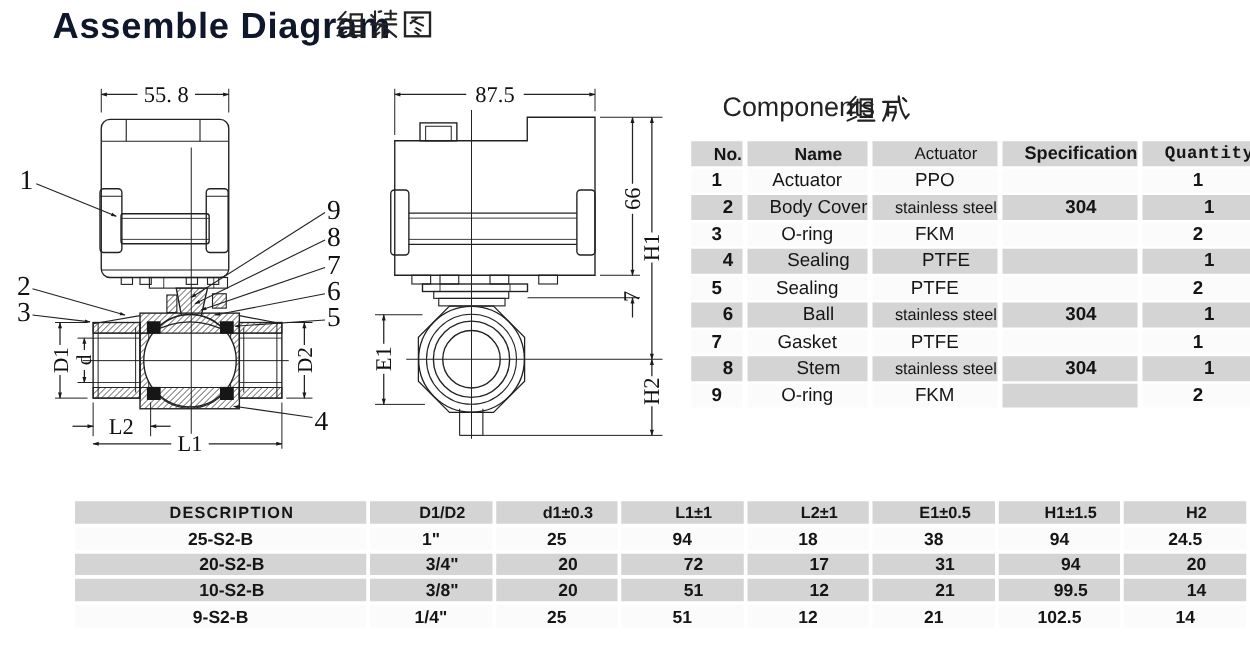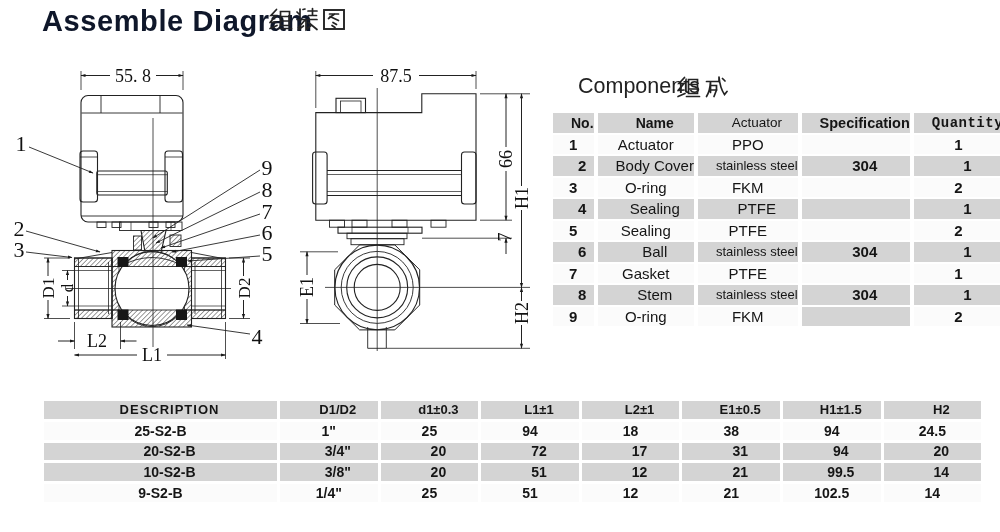--- a/index.html
+++ b/index.html
@@ -11,21 +11,21 @@
   .g{background:#d4d4d4;padding-left:18px;}
   .w{background:#fbfbfb;}
   
   #ct{position:absolute;left:549px;top:111px;border-spacing:4px 2px;}
   #ct td{height:19.5px;font-size:15px;}
   #ct td.hd{font-weight:bold;font-size:14px;}
   #ct td.hn{font-weight:normal;font-size:13.5px;}
   #ct .num{font-weight:bold;}
   #ct .ss{font-size:13px;}
   
-  #bt{position:absolute;left:41px;top:398px;border-spacing:3px 3px;}
+  #bt{position:absolute;left:57px;top:398px;border-spacing:3px 3px;}
   #bt td{height:17.8px;font-size:14px;font-weight:bold;}
   #bt td.hd{font-size:13px;}
 </style>
 </head>
 <body>
 
 <div class="abs" style="left:42px;top:5px;font-size:29px;font-weight:bold;color:#0f172a;letter-spacing:0.6px;">Assemble Diagram</div>
 <svg class="abs" style="left:268px;top:7px;" width="78" height="25" viewBox="0 0 78 25" fill="none" stroke="#232323" stroke-width="1.7" stroke-linecap="round">
   <g>
     <path d="M8.5,2.5 L3,8.5 L8,8.5 L2,15.5 M2.5,15.5 L8,15 M2,21.5 L9,18.5"></path>

